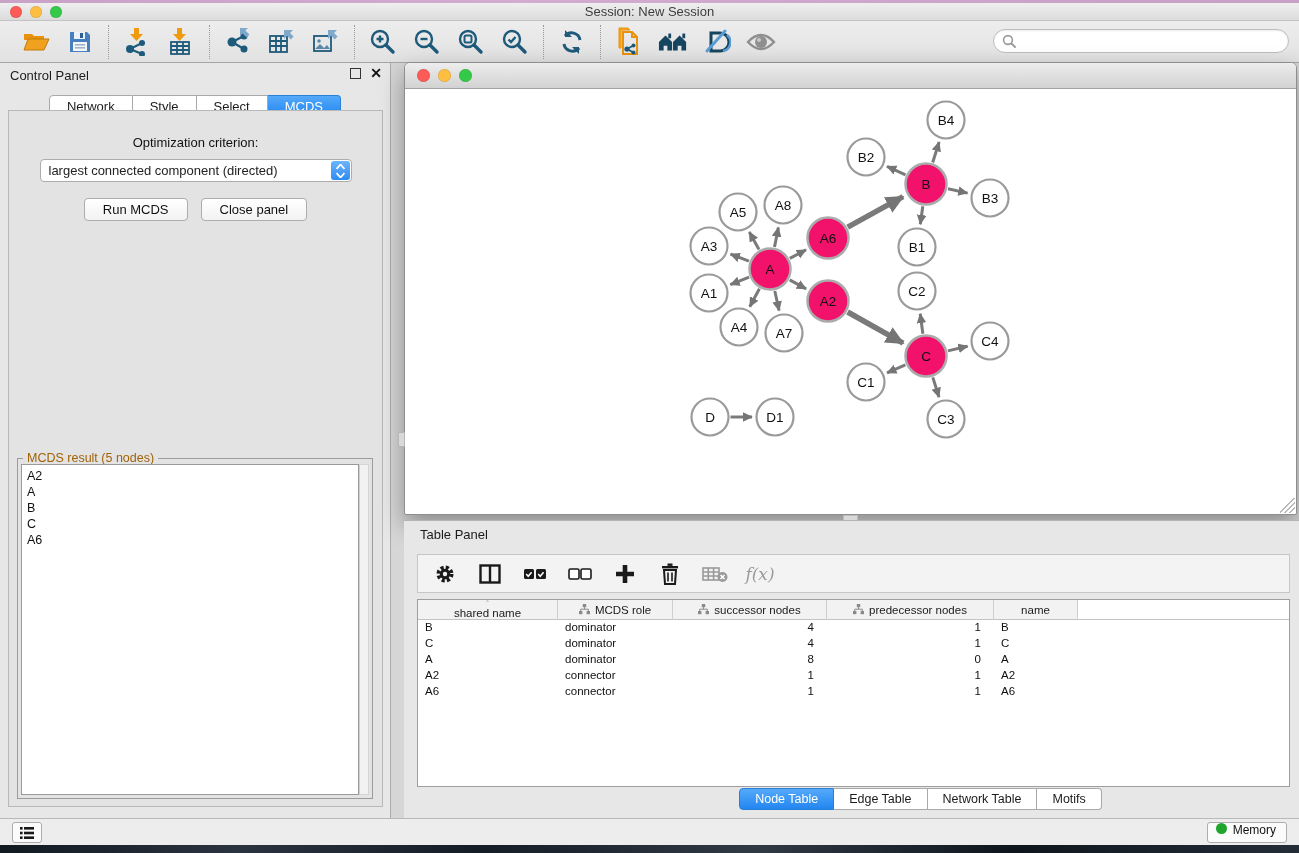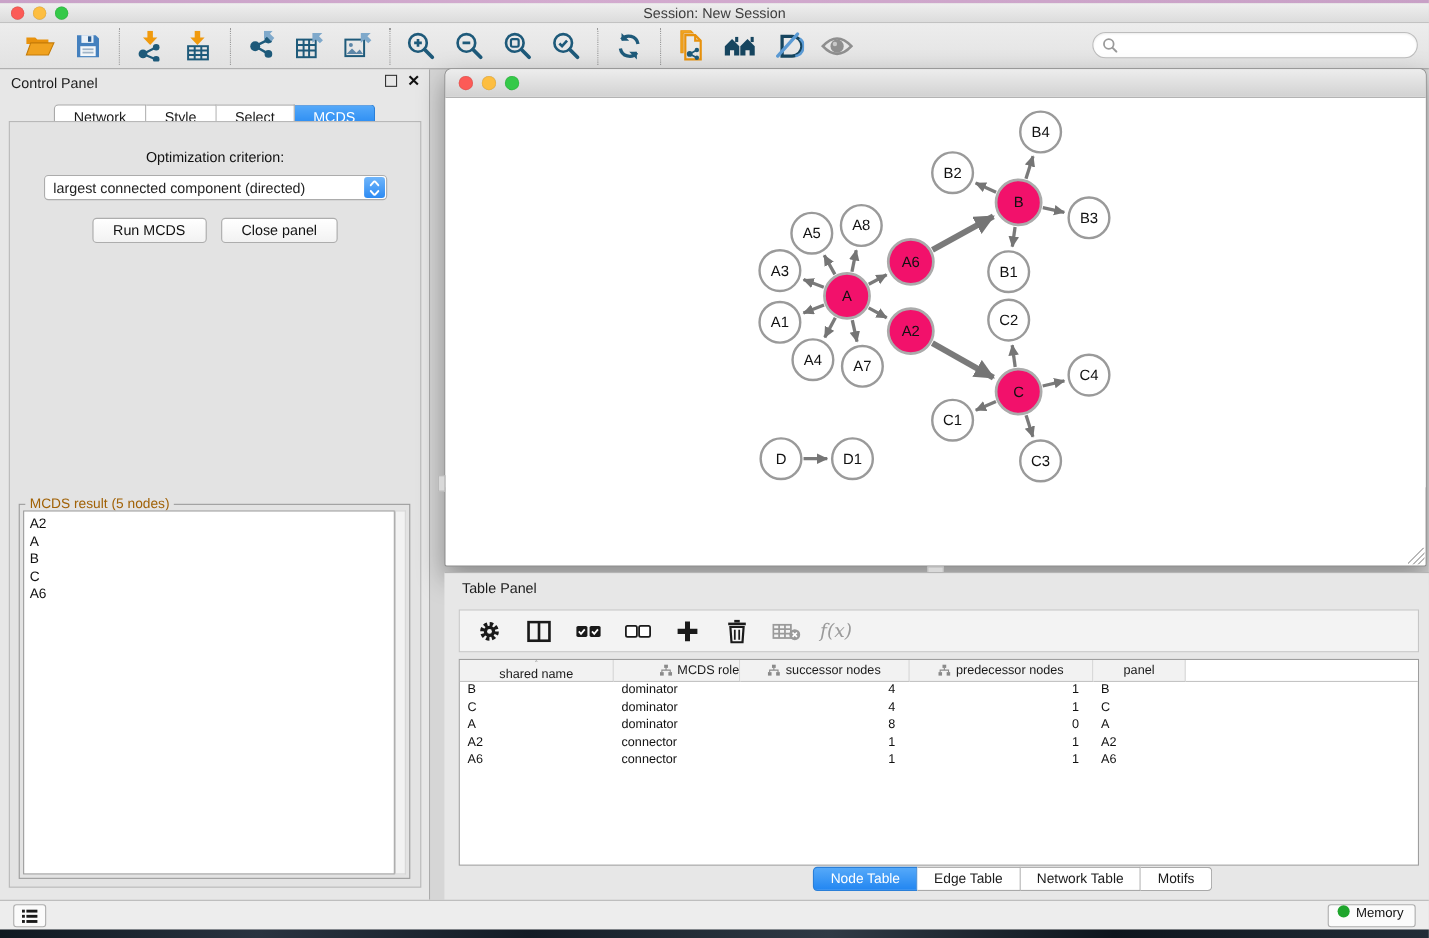--- a/index.html
+++ b/index.html
@@ -495,21 +495,21 @@
             <svg width="11" height="11" viewBox="0 0 11 11">
               <g fill="#8a8a8a">
                 <rect x="3.8" y="0" width="3.4" height="3.2"></rect>
                 <rect x="0" y="7" width="3.4" height="3.2"></rect>
                 <rect x="7.6" y="7" width="3.4" height="3.2"></rect>
               </g>
               <path d="M5.5 3.2 v2 M1.7 7 v-1.8 h7.6 V7" fill="none" stroke="#8a8a8a" stroke-width="1"></path>
             </svg>
             <span>shared name</span>
           </div>
-          <div class="nt-hcell" style="width: 115px; justify-content: flex-end;">
+          <div class="nt-hcell" style="width: 115px;">
             <svg width="11" height="11" viewBox="0 0 11 11">
               <g fill="#8a8a8a">
                 <rect x="3.8" y="0" width="3.4" height="3.2"></rect>
                 <rect x="0" y="7" width="3.4" height="3.2"></rect>
                 <rect x="7.6" y="7" width="3.4" height="3.2"></rect>
               </g>
               <path d="M5.5 3.2 v2 M1.7 7 v-1.8 h7.6 V7" fill="none" stroke="#8a8a8a" stroke-width="1"></path>
             </svg>
             <span>MCDS role</span>
           </div>
@@ -529,21 +529,21 @@
               <g fill="#8a8a8a">
                 <rect x="3.8" y="0" width="3.4" height="3.2"></rect>
                 <rect x="0" y="7" width="3.4" height="3.2"></rect>
                 <rect x="7.6" y="7" width="3.4" height="3.2"></rect>
               </g>
               <path d="M5.5 3.2 v2 M1.7 7 v-1.8 h7.6 V7" fill="none" stroke="#8a8a8a" stroke-width="1"></path>
             </svg>
             <span>predecessor nodes</span>
           </div>
           <div class="nt-hcell" style="width: 84px;">
-            <span>panel</span>
+            <span>name</span>
           </div>
           <div class="nt-hcell filler" style="flex: 1 1 0%;"></div>
         </div>
       <div id="table-body">
           <div class="nt-row">
             <div class="nt-cell" style="width: 140px;">B</div>
             <div class="nt-cell" style="width: 115px;">dominator</div>
             <div class="nt-cell right" style="width: 154px;">4</div>
             <div class="nt-cell right" style="width: 167px;">1</div>
             <div class="nt-cell" style="width: 84px;">B</div>

